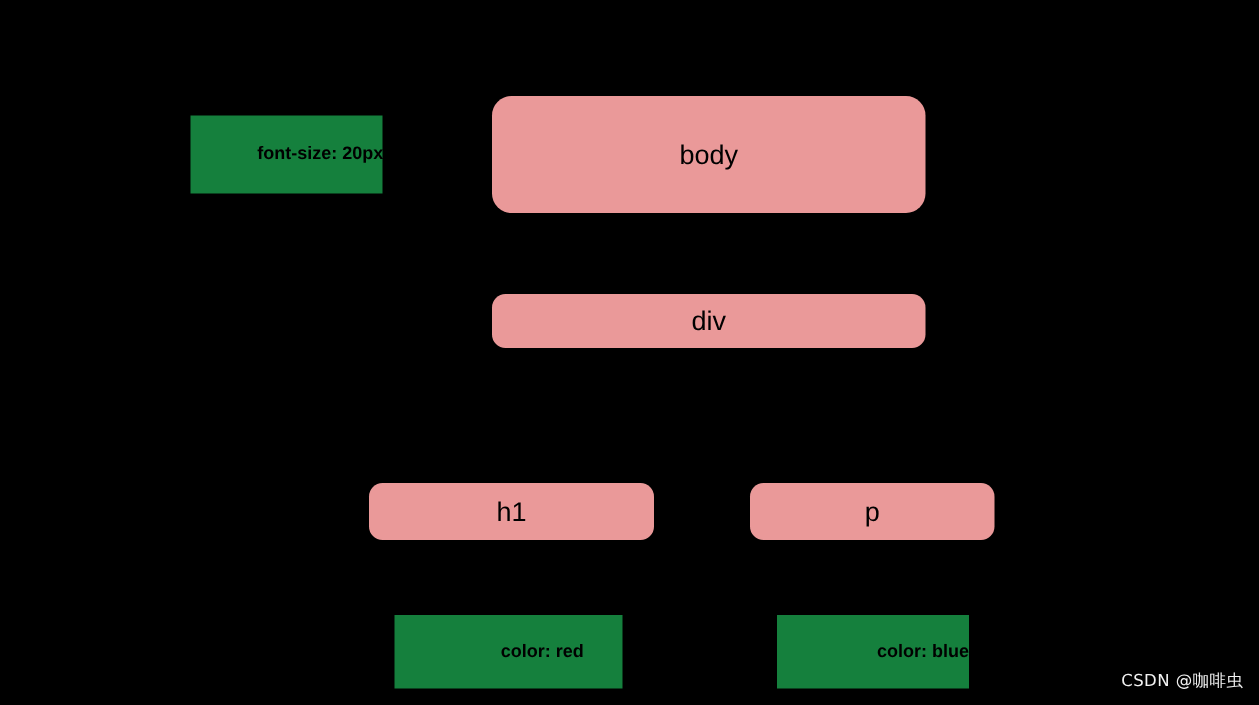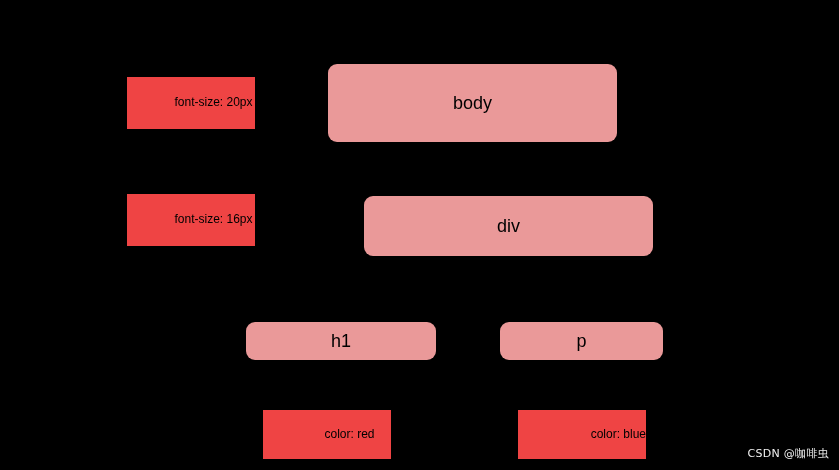--- a/index.html
+++ b/index.html
@@ -34,36 +34,36 @@
   
   .node--element {
     background: #ea9999;
     border-radius: 9px;
     font-size: 18px;
     font-weight: 400;
   }
 
   
   .node--prop {
-    background: #ef4444;
+    background: #15803d;
     border-radius: 0;
     font-size: 12px;
-    font-weight: 400;
+    font-weight: 700;
     padding-left: 45px;
   }
 
   
-  .n-body      { left: 328px; top:  64px; width: 289px; height: 78px; }
-  .n-div       { left: 328px; top: 196px; width: 289px; height: 60px; margin-left: 36px; }
+  .n-body      { left: 328px; top:  64px; width: 289px; height: 78px; border-radius: 13px; }
+  .n-div       { left: 328px; top: 196px; width: 289px; height: 36px; }
   .n-h1        { left: 246px; top: 322px; width: 190px; height: 38px; }
   .n-p         { left: 500px; top: 322px; width: 163px; height: 38px; }
 
   .n-fs20      { left: 127px; top:  77px; width: 128px; height: 52px; }
   .n-fs16      { left: 127px; top: 194px; width: 128px; height: 52px; }
-  .n-red       { left: 263px; top: 410px; width: 128px; height: 49px; }
+  .n-red       { left: 263px; top: 410px; width: 152px; height: 49px; }
   .n-blue      { left: 518px; top: 410px; width: 128px; height: 49px; justify-content: flex-end; }
 
   
   .edge {
     position: absolute;
     background: #000000;
   }
   .e-body-div { left: 472px; top: 142px; width: 1px; height: 54px; }
   .e-div-h1   { left: 327px; top: 244px; width: 1px; height: 78px; }
   .e-div-p    { left: 581px; top: 244px; width: 1px; height: 78px; }
@@ -95,23 +95,20 @@
   <div class="edge e-body-div"></div>
   <div class="edge e-div-h1"></div>
   <div class="edge e-div-p"></div>
   <div class="edge e-h1-red"></div>
   <div class="edge e-p-blue"></div>
 
   <div class="node node--prop n-fs20">
     <span>font-size: 20px</span>
   </div>
 
-  <div class="node node--prop n-fs16">
-    <span>font-size: 16px</span>
-  </div>
 
   <div class="node node--prop n-red">
     <span>color: red</span>
   </div>
 
   <div class="node node--prop n-blue">
     <span>color: blue</span>
   </div>
 
   <div class="node node--element n-body">

